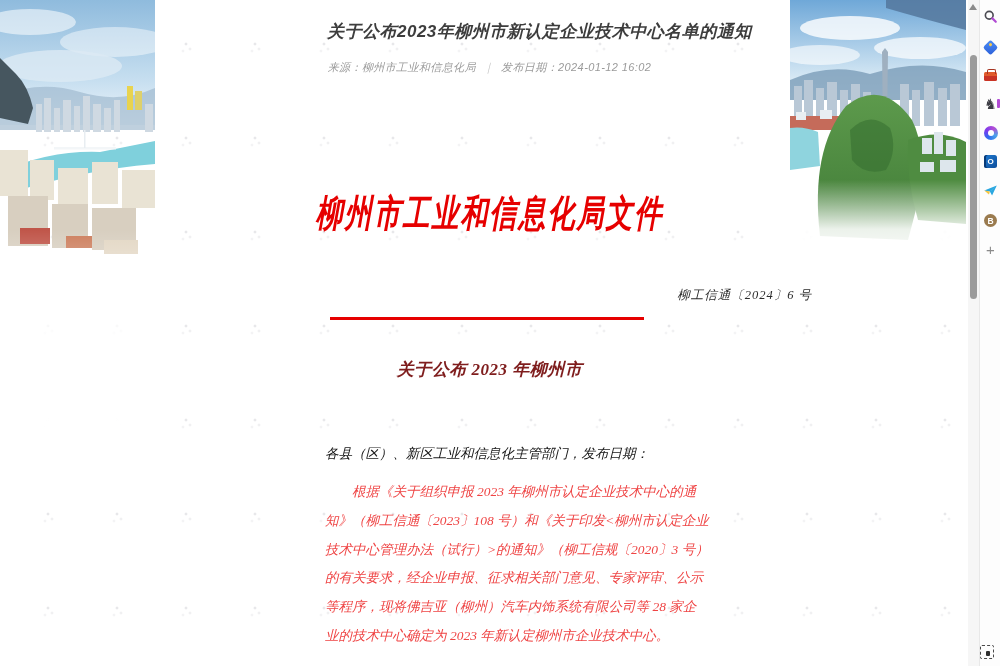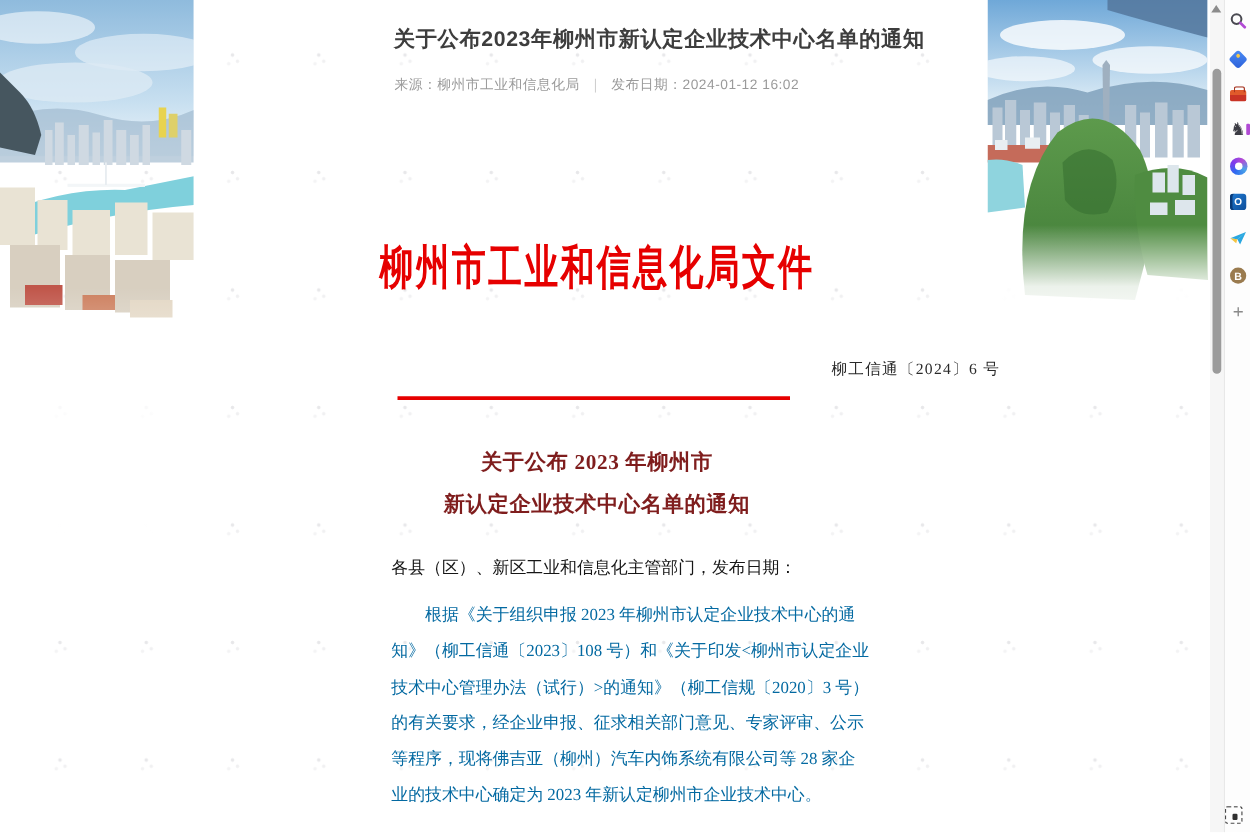--- a/index.html
+++ b/index.html
@@ -12,21 +12,21 @@
     background-image:
       radial-gradient(circle 1px at 2px 2px, rgba(110,110,125,.16) 1px, transparent 1.8px),
       radial-gradient(circle 1px at 2px 2px, rgba(110,110,125,.10) 1px, transparent 1.8px),
       radial-gradient(circle 1px at 2px 2px, rgba(110,110,125,.08) 1px, transparent 1.8px);
     background-size: 69px 94px, 69px 94px, 69px 94px;
     background-position: 46px 42px, 50px 47px, 43px 49px; }
 
   .bg-left  { position:absolute; left:0; top:0; width:155px; height:430px; }
   .bg-right { position:absolute; left:790px; top:0; width:176px; height:262px; }
 
-  .paper { position:absolute; left:155px; top:0; width:645px; height:494px; }
+  .paper { position:absolute; left:167px; top:0; width:645px; height:494px;font-style:italic; }
 
   .page-title { position:absolute; left:160px; top:20px; width:480px;
     font-size:17px; font-weight:600; color:#3d3d3d; letter-spacing:.5px; white-space:nowrap; }
   .meta { position:absolute; left:0; top:60px; width:645px; text-align:center;
     font-size:11px; color:#9a9a9a; letter-spacing:.4px; }
   .meta .sep { margin:0 7px; color:#c4c4c4; }
 
   .letterhead { position:absolute; left:0; top:186px; width:645px; height:56px; line-height:56px;
     text-align:center; font-family:"Liberation Serif","DejaVu Serif",serif; font-weight:bold;
     font-size:27px; letter-spacing:2px; color:#e60000; transform:scaleY(1.38); white-space:nowrap; }
@@ -34,21 +34,21 @@
     font-family:"Liberation Serif","DejaVu Serif",serif; font-size:12.5px; color:#2a2a2a; letter-spacing:1px; }
   .redline { position:absolute; left:163px; top:317px; width:314px; height:3px; background:#e60000; }
 
   .doc-title { position:absolute; left:0; top:353px; width:645px; text-align:center;
     font-family:"Liberation Serif","DejaVu Serif",serif; font-weight:bold; font-size:17px;
     line-height:34px; color:#7f1d1d; letter-spacing:.5px; }
 
   .salutation { position:absolute; left:158px; top:445px; width:340px;
     font-family:"Liberation Serif","DejaVu Serif",serif; font-size:13.5px; color:#161616; white-space:nowrap; }
   .bodytext { position:absolute; left:158px; top:478px; width:336px;
-    font-family:"Liberation Serif","DejaVu Serif",serif; font-size:13.5px; color:#0369a1;text-align:right; }
+    font-family:"Liberation Serif","DejaVu Serif",serif; font-size:13.5px; color:#ef4444;text-align:right; }
   .bodytext .line { height:28.8px; line-height:28.8px; white-space:nowrap; }
   .bodytext .indent { text-indent:27px; }
 
   
   .scrollbar { position:absolute; left:968px; top:0; width:11px; height:666px; background:#f6f6f6; }
   .sb-arrow { position:absolute; left:1px; top:4px; width:0; height:0;
     border-left:4.5px solid transparent; border-right:4.5px solid transparent; border-bottom:6px solid #8b8b8b; }
   .sb-thumb { position:absolute; left:2px; top:55px; width:7px; height:244px; border-radius:4px; background:#9b9b9b; }
 
   
@@ -206,21 +206,20 @@
     <div class="meta">
       <span>来源：</span><span>柳州市工业和信息化局</span><span class="sep">｜</span><span>发布日期：</span><span>2024-01-12 16:02</span>
     </div>
 
     <div class="letterhead">柳州市工业和信息化局文件</div>
     <div class="docnum">柳工信通〔2024〕6 号</div>
     <div class="redline"></div>
 
     <div class="doc-title">
       <div>关于公布 2023 年柳州市</div>
-      <div>新认定企业技术中心名单的通知</div>
     </div>
 
     <div class="salutation">各县（区）、新区工业和信息化主管部门，发布日期：</div>
 
     <div class="bodytext">
       <div class="line indent">根据《关于组织申报 2023 年柳州市认定企业技术中心的通</div>
       <div class="line">知》（柳工信通〔2023〕108 号）和《关于印发&lt;柳州市认定企业</div>
       <div class="line">技术中心管理办法（试行）&gt;的通知》（柳工信规〔2020〕3 号）</div>
       <div class="line">的有关要求，经企业申报、征求相关部门意见、专家评审、公示</div>
       <div class="line">等程序，现将佛吉亚（柳州）汽车内饰系统有限公司等 28 家企</div>

